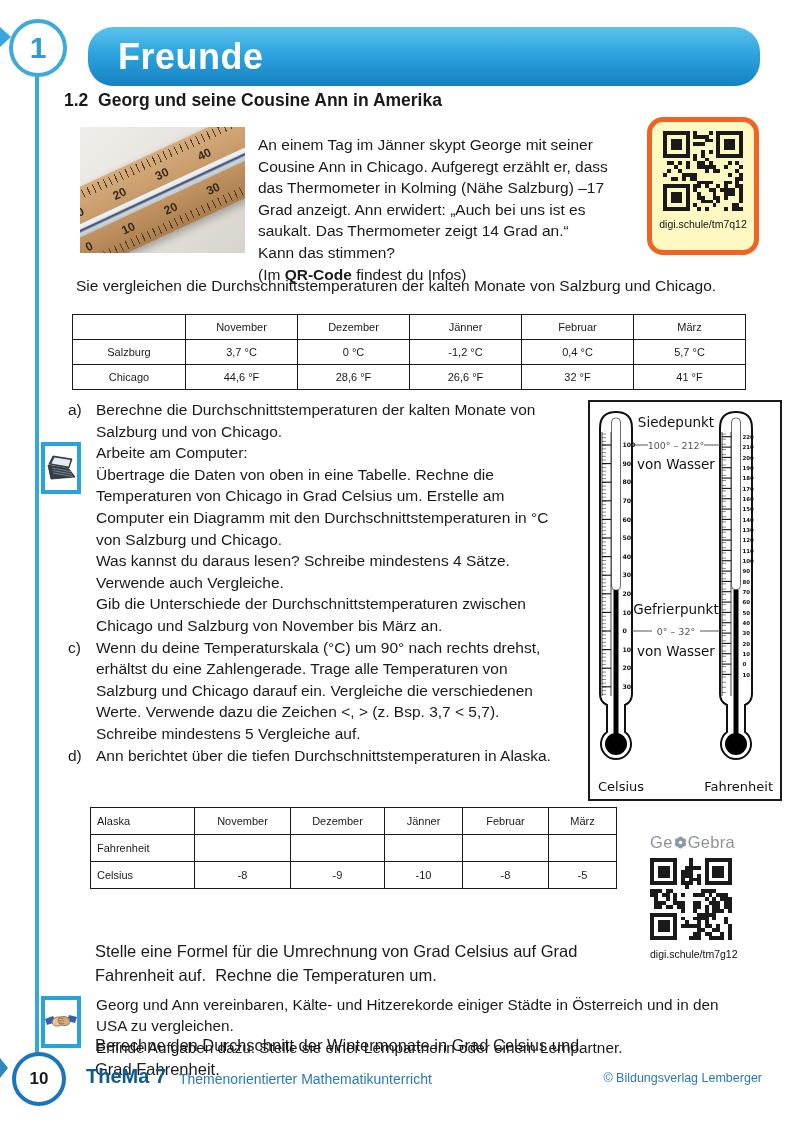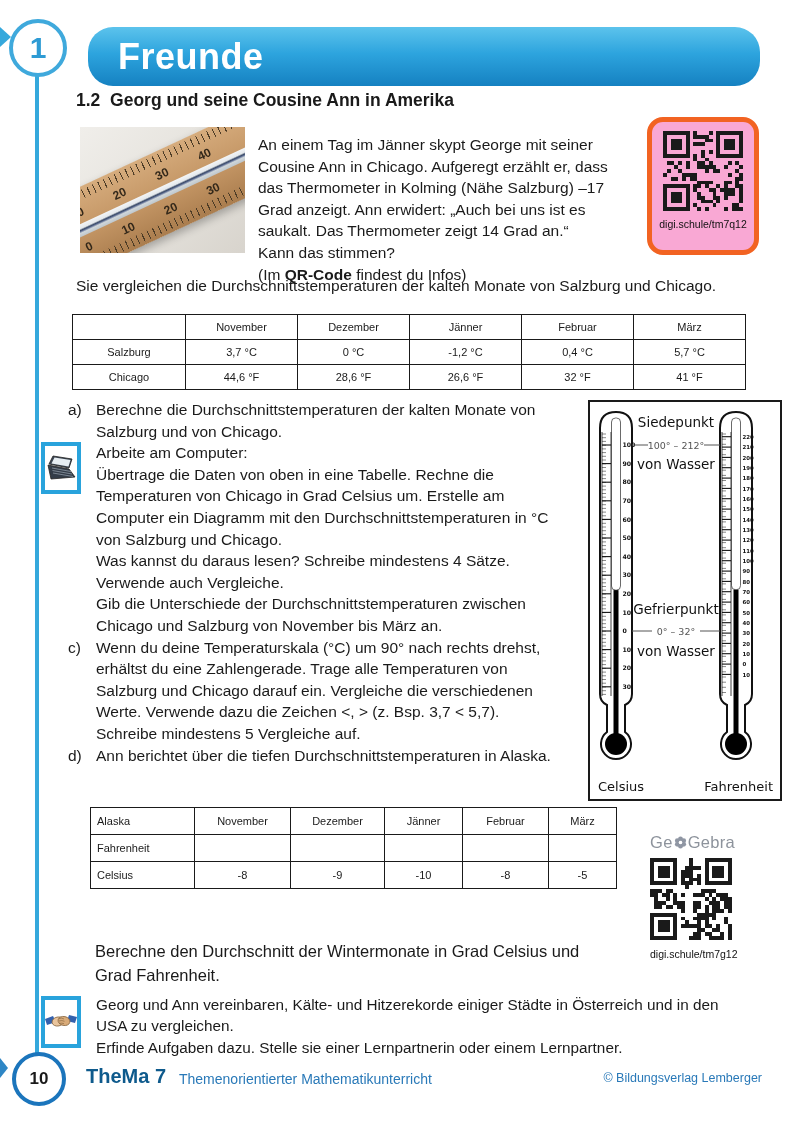--- a/index.html
+++ b/index.html
@@ -14,39 +14,39 @@
   .corner-wedge{position:absolute;left:0;top:27px;width:0;height:0;
                 border-left:11px solid #35A8DC;border-top:10px solid transparent;border-bottom:10px solid transparent;}
   .corner-wedge-b{position:absolute;left:0;top:1058px;width:0;height:0;
                 border-left:8px solid #2E86C5;border-top:10px solid transparent;border-bottom:10px solid transparent;}
 
   .banner{position:absolute;left:88px;top:27px;width:672px;height:59px;border-radius:25px;
           background:linear-gradient(180deg,#5cc3ec 0%,#2da4de 45%,#1581c1 100%);
           display:flex;align-items:center;padding-left:30px;box-sizing:border-box;
           color:#fff;font-size:36px;font-weight:bold;letter-spacing:.5px;}
 
-  .section-title{position:absolute;left:76px;top:90px;font-size:17.5px;font-weight:bold;white-space:pre;}
+  .section-title{position:absolute;left:64px;top:90px;font-size:17.5px;font-weight:bold;white-space:pre;}
 
   
   .photo{position:absolute;left:80px;top:127px;width:165px;height:126px;overflow:hidden;
          background:linear-gradient(135deg,#f0eeea 0%,#e3e0da 60%,#d8d4cd 100%);}
   .wood{position:absolute;left:-45px;top:22px;width:270px;height:80px;transform:rotate(-25deg);
         background:linear-gradient(180deg,#d6ac7d 0%,#c39564 55%,#aa7d4e 100%);
         box-shadow:3px 4px 8px rgba(0,0,0,.28);display:flex;flex-direction:column;justify-content:space-between;
         padding:3px 0;box-sizing:border-box;}
   .wood-ticks{height:9px;margin:0 6px;
         background:repeating-linear-gradient(90deg,#4d3c26 0 1px,transparent 1px 6px);}
   .wood-nums{font-size:12px;font-weight:bold;color:#33281a;word-spacing:30px;padding-left:34px;line-height:12px;}
   .wood-tube{height:12px;margin:1px 0;
         background:linear-gradient(180deg,#f3f5f7 0%,#e4e8eb 35%,#3c4c68 48%,#53638a 55%,#cfd6da 70%,#bfc7cc 100%);}
 
   .intro-text{position:absolute;left:258px;top:134px;width:378px;font-size:15.5px;line-height:21.6px;}
 
   .qr-frame{position:absolute;left:647px;top:117px;width:112px;height:138px;border:5px solid #F26322;
-            border-radius:16px;background:#f9a8d4;box-sizing:border-box;display:flex;flex-direction:column;
+            border-radius:16px;background:#fef9c3;box-sizing:border-box;display:flex;flex-direction:column;
             align-items:center;padding-top:9px;}
   .qr-caption{font-size:10.5px;margin-top:7px;color:#111;}
 
   .compare-text{position:absolute;left:76px;top:277px;font-size:15.5px;}
 
   table{border-collapse:collapse;}
   .dtable td,.dtable th{border:1.5px solid #1a1a1a;font-size:11px;font-weight:normal;
          height:22px;text-align:center;padding:1px 6px;margin-top:32px;}
   .t1{position:absolute;left:72px;top:314px;}
   .t1 td:first-child,.t1 th:first-child{width:100px;}
@@ -894,20 +894,21 @@
         <rect x="15" y="20" width="1" height="1" fill="#1a1a1a"></rect>
         <rect x="16" y="20" width="1" height="1" fill="#1a1a1a"></rect>
         <rect x="17" y="20" width="1" height="1" fill="#1a1a1a"></rect>
         <rect x="18" y="20" width="1" height="1" fill="#1a1a1a"></rect>
         <rect x="20" y="20" width="1" height="1" fill="#1a1a1a"></rect>
       </svg>
     <div class="gg-caption">digi.schule/tm7g12</div>
   </div>
 
   <div class="formula">
+    <div>Stelle eine Formel für die Umrechnung von Grad Celsius auf Grad Fahrenheit auf.  Rechne die Temperaturen um.</div>
     <div>Berechne den Durchschnitt der Wintermonate in Grad Celsius und Grad Fahrenheit.</div>
   </div>
 
   <div class="task-e">
     <div class="task-label">e)</div>
     <div>
       <div>Georg und Ann vereinbaren, Kälte- und Hitzerekorde einiger Städte in Österreich und in den USA zu vergleichen.</div>
       <div>Erfinde Aufgaben dazu. Stelle sie einer Lernpartnerin oder einem Lernpartner.</div>
     </div>
   </div>

